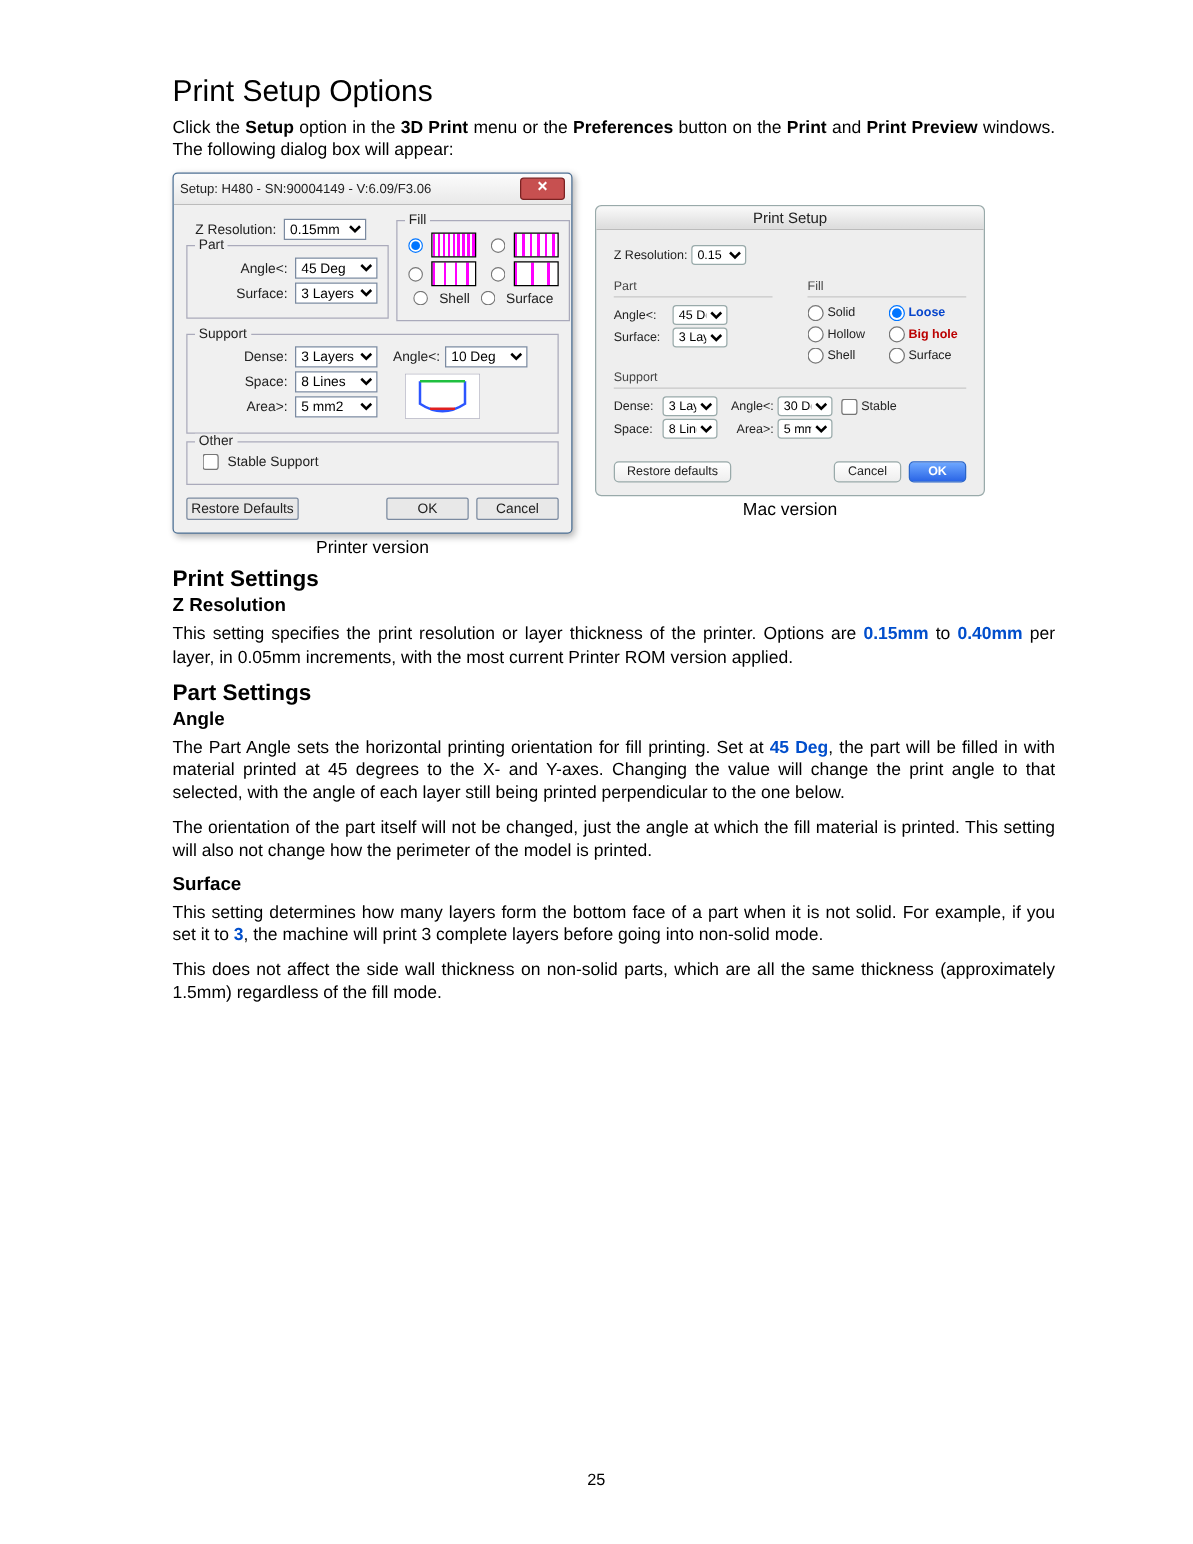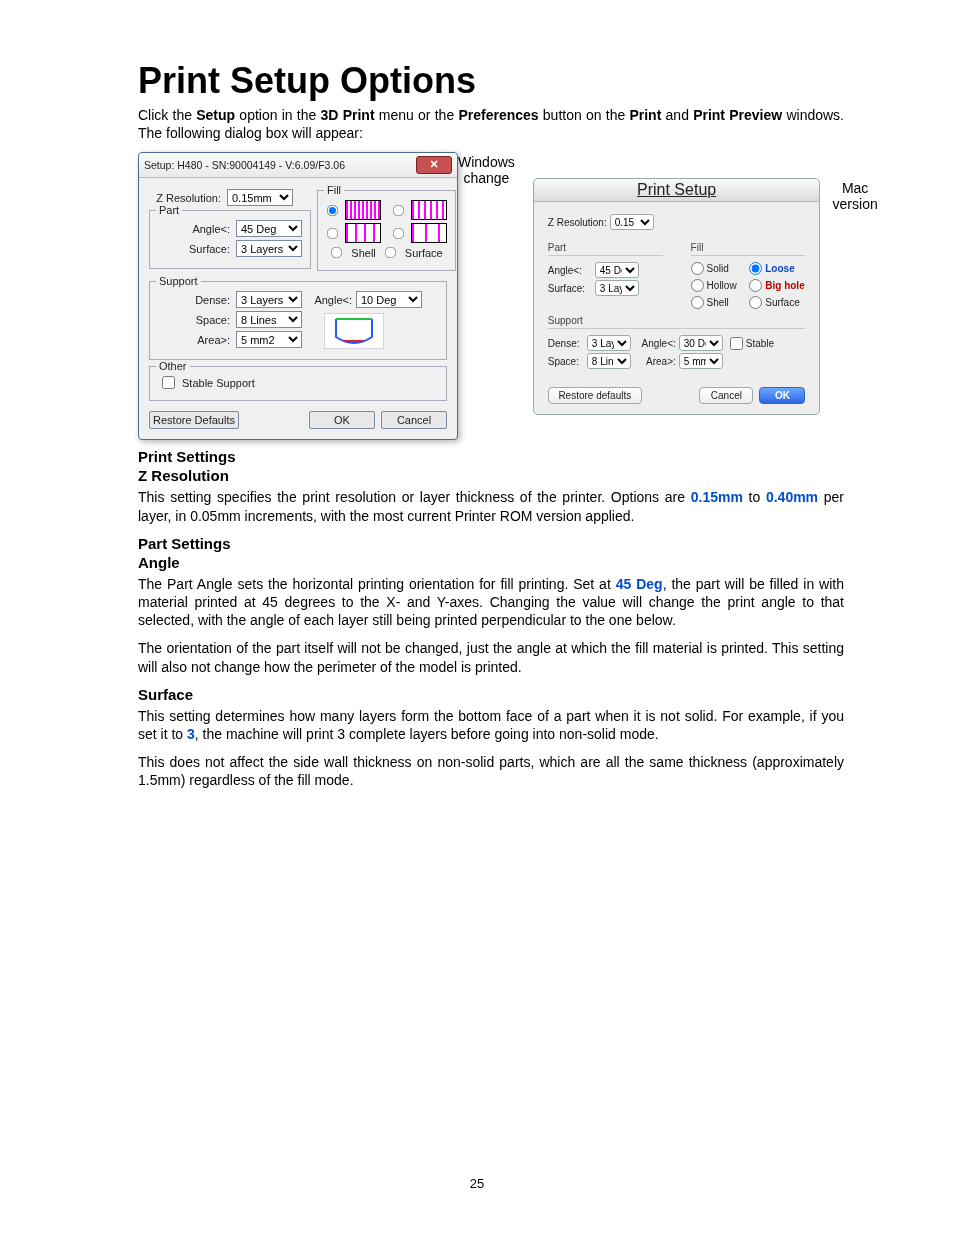--- a/index.html
+++ b/index.html
@@ -15,28 +15,28 @@
     box-sizing: border-box;
     padding: 60px 110px 0 138px;
     position: relative;
   }
   .header {
     text-align: center;
     font-size: 13px;
     margin-bottom: 40px;
   }
   h1 {
-    font-size: 36px;
-    font-weight: bold;
+    font-size: 24px;
+    font-weight: normal;
     margin: 0 0 4px 0;
   }
   .body-text { text-align: justify; line-height: 1.3; margin: 4px 0 10px 0; }
   .bold { font-weight: bold; }
   .highlight { color: #004ecc; font-weight: bold; }
-  h2 { font-size: 15px; font-weight: bold; margin: 8px 0 2px 0; }
+  h2 { font-size: 18px; font-weight: bold; margin: 8px 0 2px 0; }
   h3 { font-size: 15px; font-weight: bold; margin: 0 0 2px 0; }
   .dialogs-row { display: flex; gap: 18px; align-items: flex-start; margin-top: 6px; }
   .caption { text-align: center; font-size: 14px; margin-top: 2px; }
   
   .win-dialog {
     width: 318px;
     border: 1px solid #4a6e93;
     border-radius: 4px;
     background: #f0f0f0;
     box-shadow: 2px 2px 6px rgba(0,0,0,0.3);
@@ -104,22 +104,21 @@
     background: #eeeeee;
     font-family: "Helvetica Neue", Arial, sans-serif;
     font-size: 10px;
     color: #222;
   }
   .mac-titlebar {
     text-align: center; padding: 2px 0;
     background: linear-gradient(#fafafa,#dcdcdc);
     border-bottom: 1px solid #bbb;
     border-radius: 5px 5px 0 0;
-    font-size: 16px;
-    text-decoration: underline;
+    font-size: 12px;
   }
   .mac-body { padding: 10px 14px; }
   .mac-row { display:flex; align-items:center; gap:3px; margin: 2px 0; }
   .mac-select {
     font-size: 10px; height: 16px; width: 44px;
     border: 1px solid #9aa; background:#fff; border-radius: 3px;
   }
   .mac-group-label { font-size:10px; color:#444; margin: 6px 0 2px 0; }
   .mac-hr { border-top:1px solid #c8c8c8; margin: 0 0 6px 0; }
   .mac-fill { display:grid; grid-template-columns: auto auto; column-gap: 12px; row-gap: 4px; font-size: 10px;}
@@ -136,21 +135,21 @@
     color:#fff; font-weight:bold; border-radius:4px; font-size:10px;
     padding: 2px 0; width:44px; text-align:center;
   }
   .mac-cancel {
     border: 1px solid #9aa; background: linear-gradient(#fff,#eee);
     border-radius:4px; font-size:10px; padding:2px 0; width:52px; text-align:center;
   }
   .mac-btn-row { display:flex; justify-content: space-between; align-items:center; margin-top: 18px; }
   .mac-btn-row .right { display:flex; gap:6px; }
   .page-num { position:absolute; bottom: 44px; left:0; width: 100%; text-align:center; font-size:13px; }
-  .dialogs-col { display:flex; flex-direction:row; }
+  .dialogs-col { display:flex; flex-direction:column; }
   .columns { display:flex; gap: 28px; align-items: flex-start; }
 </style>
 </head>
 <body>
 
 <div class="page">
 
   <h1>Print Setup Options</h1>
 
   <p class="body-text">
@@ -239,21 +238,21 @@
 
         <div class="win-btn-row">
           <div class="win-btn">Restore Defaults</div>
           <div style="display:flex; gap:6px;">
             <div class="win-btn small">OK</div>
             <div class="win-btn small">Cancel</div>
           </div>
         </div>
       </div>
     </div>
-    <div class="caption">Windows change</div>
+    <div class="caption">Printer version</div>
     </div>
 
     <div class="dialogs-col" style="margin-top:26px;">
     <div class="mac-dialog">
       <div class="mac-titlebar">Print Setup</div>
       <div class="mac-body">
         <div class="mac-row">
           <span>Z Resolution:</span>
           <select class="mac-select"><option>0.15 mm</option></select>
         </div>

